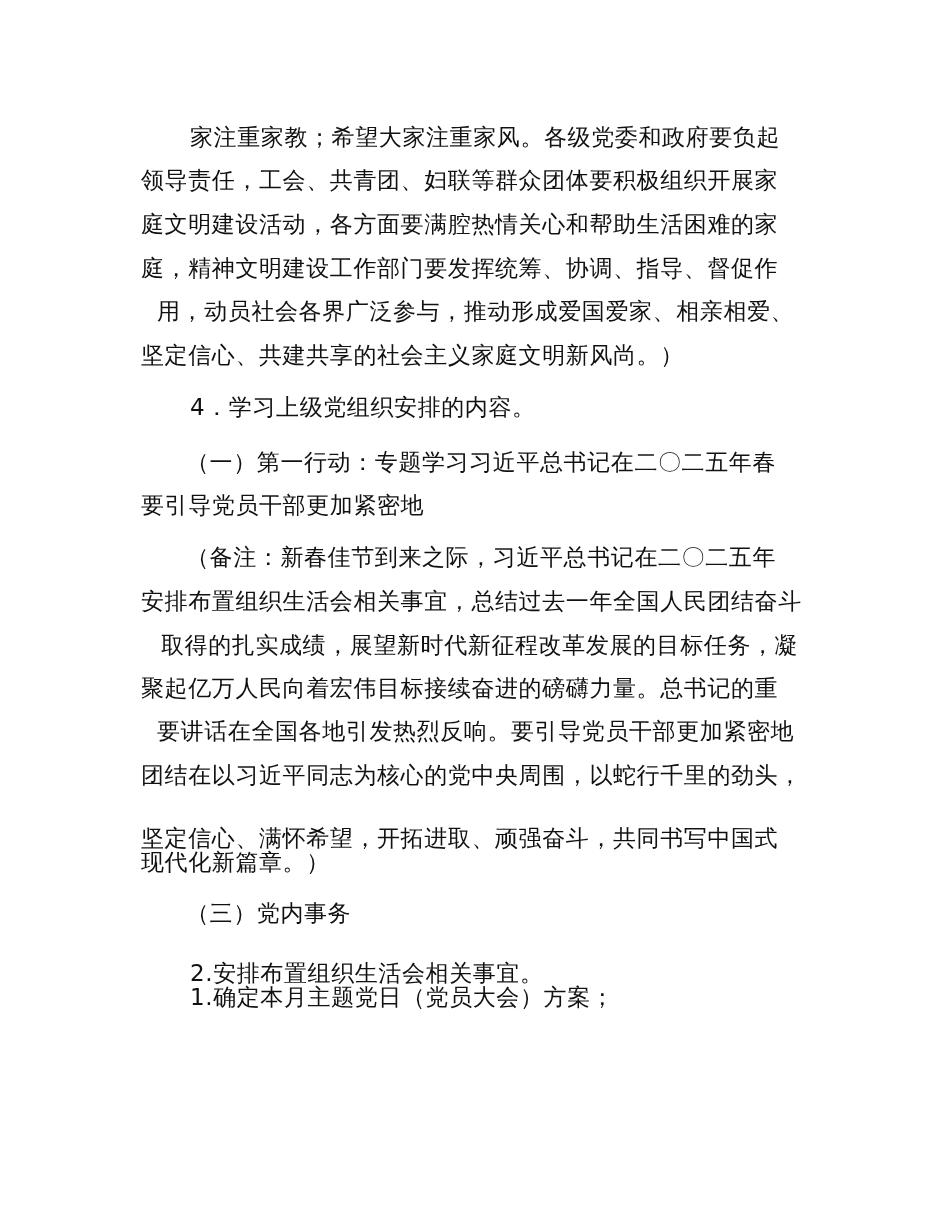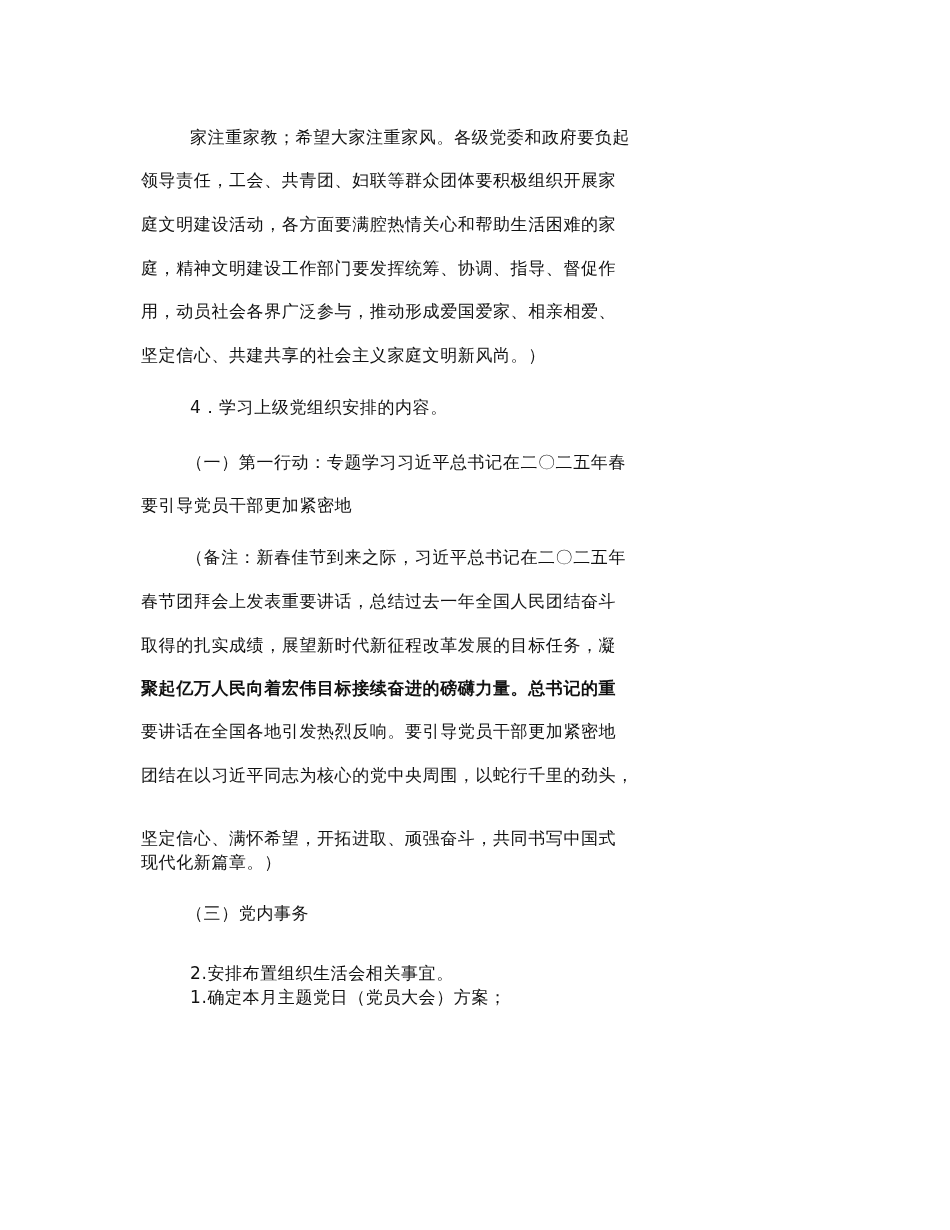--- a/index.html
+++ b/index.html
@@ -18,58 +18,58 @@
     .page {
       position: absolute;
       left: 0; top: 0;
       width: 950px;
       height: 1230px;
       background: #ffffff;
     }
     .line {
       position: absolute;
       white-space: nowrap;
-      font-size: 17px;
+      font-size: 23px;
       line-height: 30px;
       height: 30px;
       letter-spacing: 0.6px;
     }
     .l0 { left: 141px; }
     .l1 { left: 190px; }
     .l2 { left: 186px; }
   </style>
 </head>
 <body>
 
 <div class="page">
 
   <div>
     <div class="line l1" style="top:122px;">家注重家教；希望大家注重家风。各级党委和政府要负起</div>
     <div class="line l0" style="top:165px;text-align:right;">领导责任，工会、共青团、妇联等群众团体要积极组织开展家</div>
     <div class="line l0" style="top:209px;text-align:center;">庭文明建设活动，各方面要满腔热情关心和帮助生活困难的家</div>
     <div class="line l0" style="top:253px;">庭，精神文明建设工作部门要发挥统筹、协调、指导、督促作</div>
-    <div class="line l0" style="top:296px;">用，动员社会各界广泛参与，推动形成爱国爱家、相亲相爱、</div>
+    <div class="line l0" style="top:296px;margin-left:16px;">用，动员社会各界广泛参与，推动形成爱国爱家、相亲相爱、</div>
     <div class="line l0" style="top:340px;">坚定信心、共建共享的社会主义家庭文明新风尚。）</div>
   </div>
 
   <div>
     <div class="line l1" style="top:392px;">4．学习上级党组织安排的内容。</div>
   </div>
 
   <div>
     <div class="line l2" style="top:447px;">（一）第一行动：专题学习习近平总书记在二〇二五年春</div>
     <div class="line l0" style="top:490px;">要引导党员干部更加紧密地</div>
   </div>
 
   <div>
     <div class="line l2" style="top:542px;">（备注：新春佳节到来之际，习近平总书记在二〇二五年</div>
-    <div class="line l0" style="top:586px;">春节团拜会上发表重要讲话，总结过去一年全国人民团结奋斗</div>
-    <div class="line l0" style="top:630px;">取得的扎实成绩，展望新时代新征程改革发展的目标任务，凝</div>
-    <div class="line l0" style="top:673px;font-weight:bold;">聚起亿万人民向着宏伟目标接续奋进的磅礴力量。总书记的重</div>
-    <div class="line l0" style="top:716px;">要讲话在全国各地引发热烈反响。要引导党员干部更加紧密地</div>
+    <div class="line l0" style="top:586px;">安排布置组织生活会相关事宜，总结过去一年全国人民团结奋斗</div>
+    <div class="line l0" style="top:630px;margin-left:20px;">取得的扎实成绩，展望新时代新征程改革发展的目标任务，凝</div>
+    <div class="line l0" style="top:673px;">聚起亿万人民向着宏伟目标接续奋进的磅礴力量。总书记的重</div>
+    <div class="line l0" style="top:716px;margin-left:16px;">要讲话在全国各地引发热烈反响。要引导党员干部更加紧密地</div>
     <div class="line l0" style="top:760px;">团结在以习近平同志为核心的党中央周围，以蛇行千里的劲头，</div>
     <div class="line l0" style="top:823px;">坚定信心、满怀希望，开拓进取、顽强奋斗，共同书写中国式</div>
     <div class="line l0" style="top:847px;">现代化新篇章。）</div>
   </div>
 
   <div>
     <div class="line l2" style="top:898px;">（三）党内事务</div>
   </div>
 
   <div>

